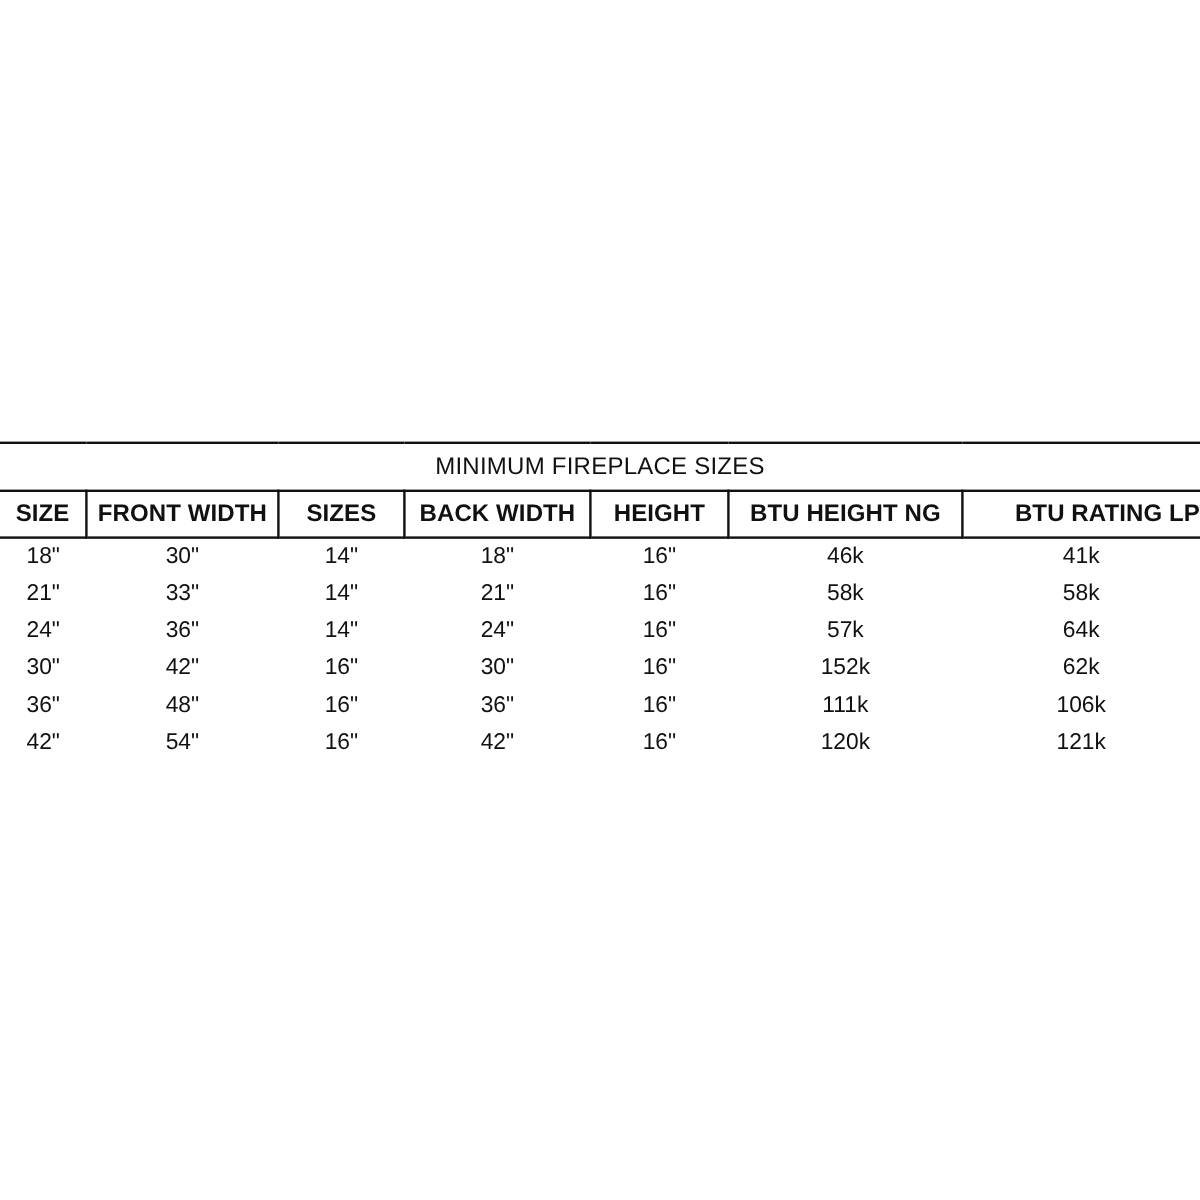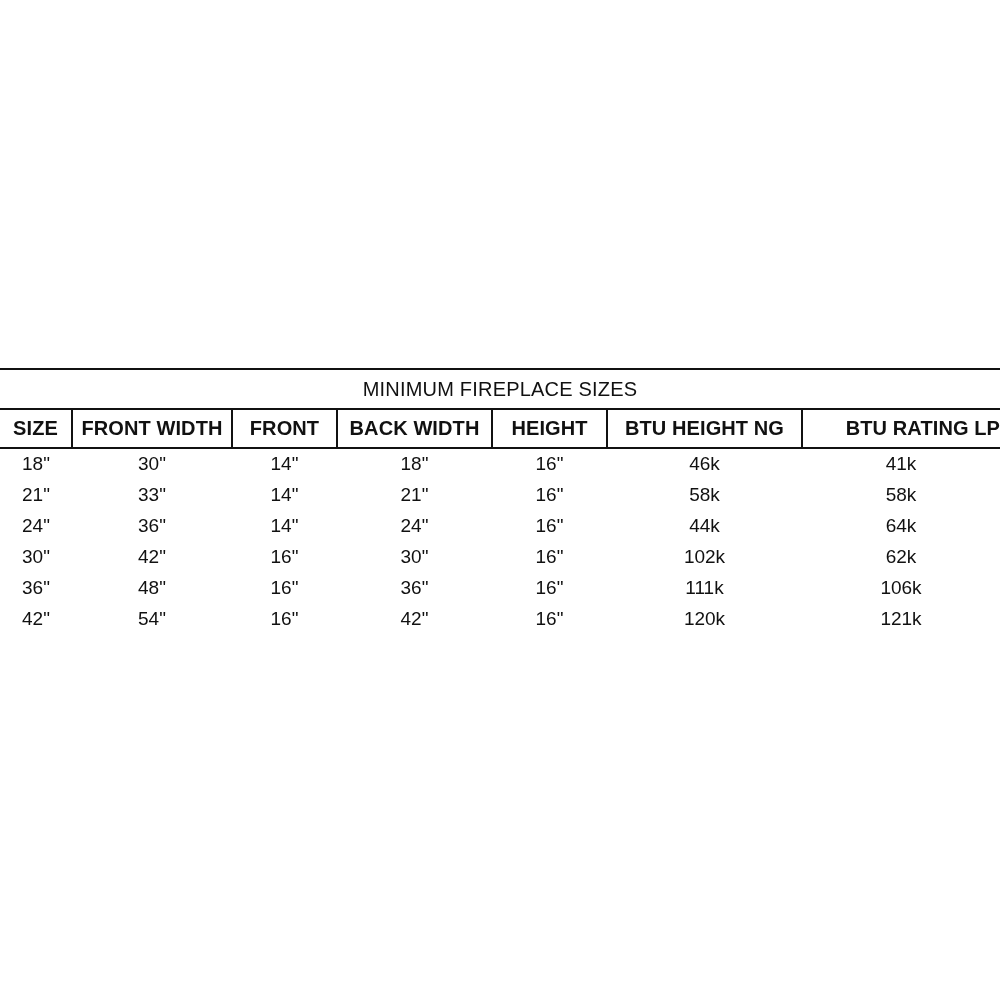--- a/index.html
+++ b/index.html
@@ -87,21 +87,21 @@
         <col class="c-btung">
         <col class="c-btulp">
       </colgroup>
       <tbody>
         <tr class="title-row">
           <td colspan="7">MINIMUM FIREPLACE SIZES</td>
         </tr>
         <tr class="head-row">
           <th>SIZE</th>
           <th>FRONT WIDTH</th>
-          <th>FRONT</th>
+          <th>SIZES</th>
           <th>BACK WIDTH</th>
           <th>HEIGHT</th>
           <th>BTU HEIGHT NG</th>
           <th>BTU RATING LP</th>
         </tr>
 
         <tr class="body-row">
           <td>18"</td>
           <td>30"</td>
           <td>14"</td>
@@ -118,30 +118,30 @@
           <td>16"</td>
           <td>58k</td>
           <td>58k</td>
         </tr>
         <tr class="body-row">
           <td>24"</td>
           <td>36"</td>
           <td>14"</td>
           <td>24"</td>
           <td>16"</td>
-          <td>44k</td>
+          <td>57k</td>
           <td>64k</td>
         </tr>
         <tr class="body-row">
           <td>30"</td>
           <td>42"</td>
           <td>16"</td>
           <td>30"</td>
           <td>16"</td>
-          <td>102k</td>
+          <td>152k</td>
           <td>62k</td>
         </tr>
         <tr class="body-row">
           <td>36"</td>
           <td>48"</td>
           <td>16"</td>
           <td>36"</td>
           <td>16"</td>
           <td>111k</td>
           <td>106k</td>

